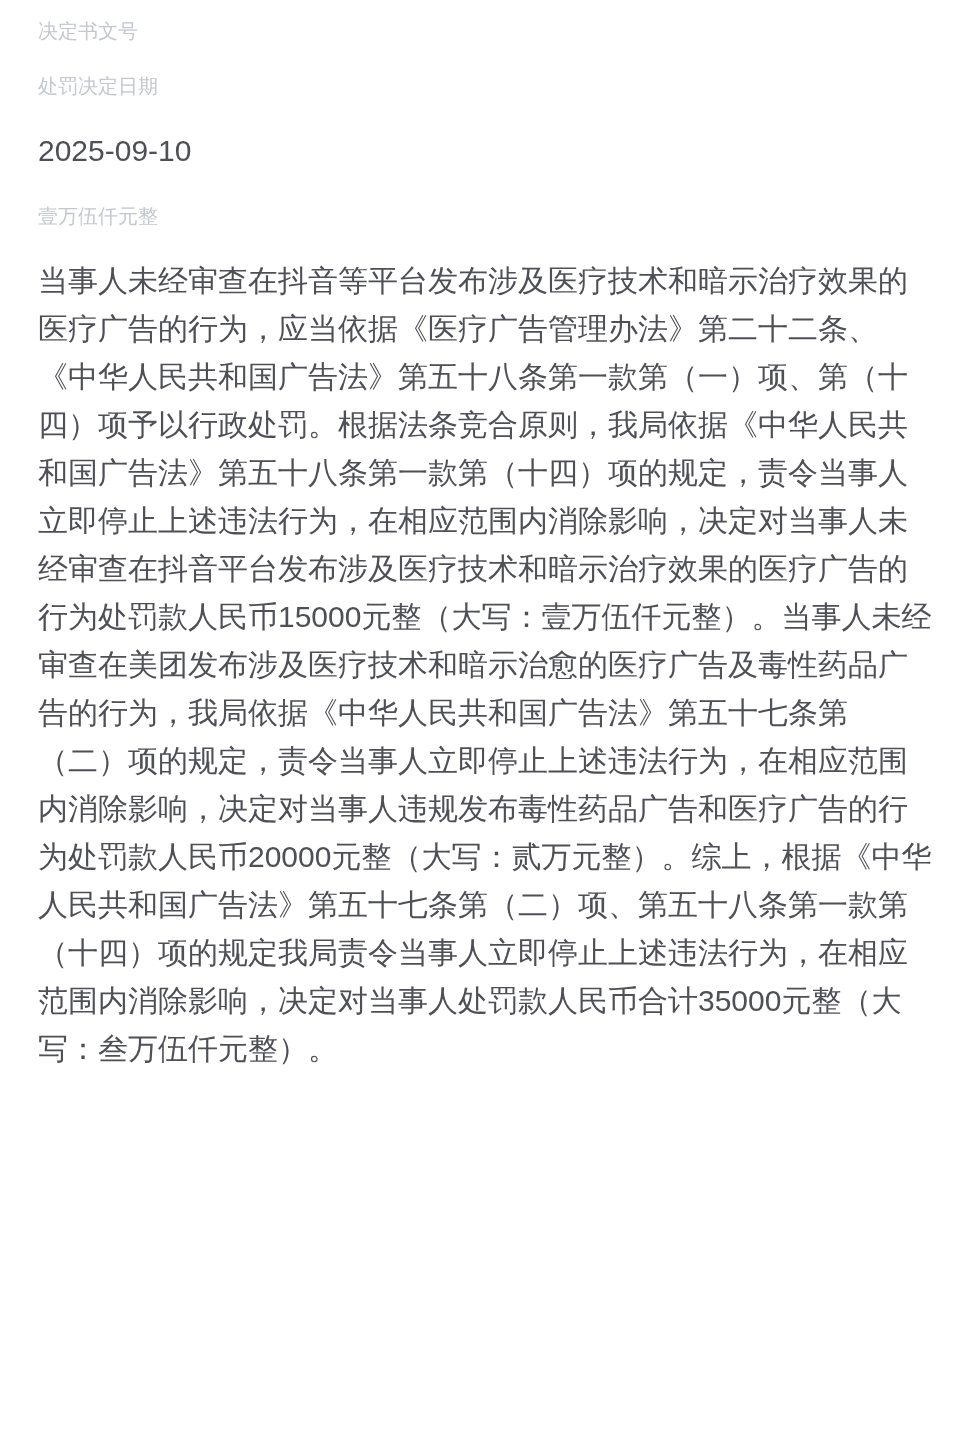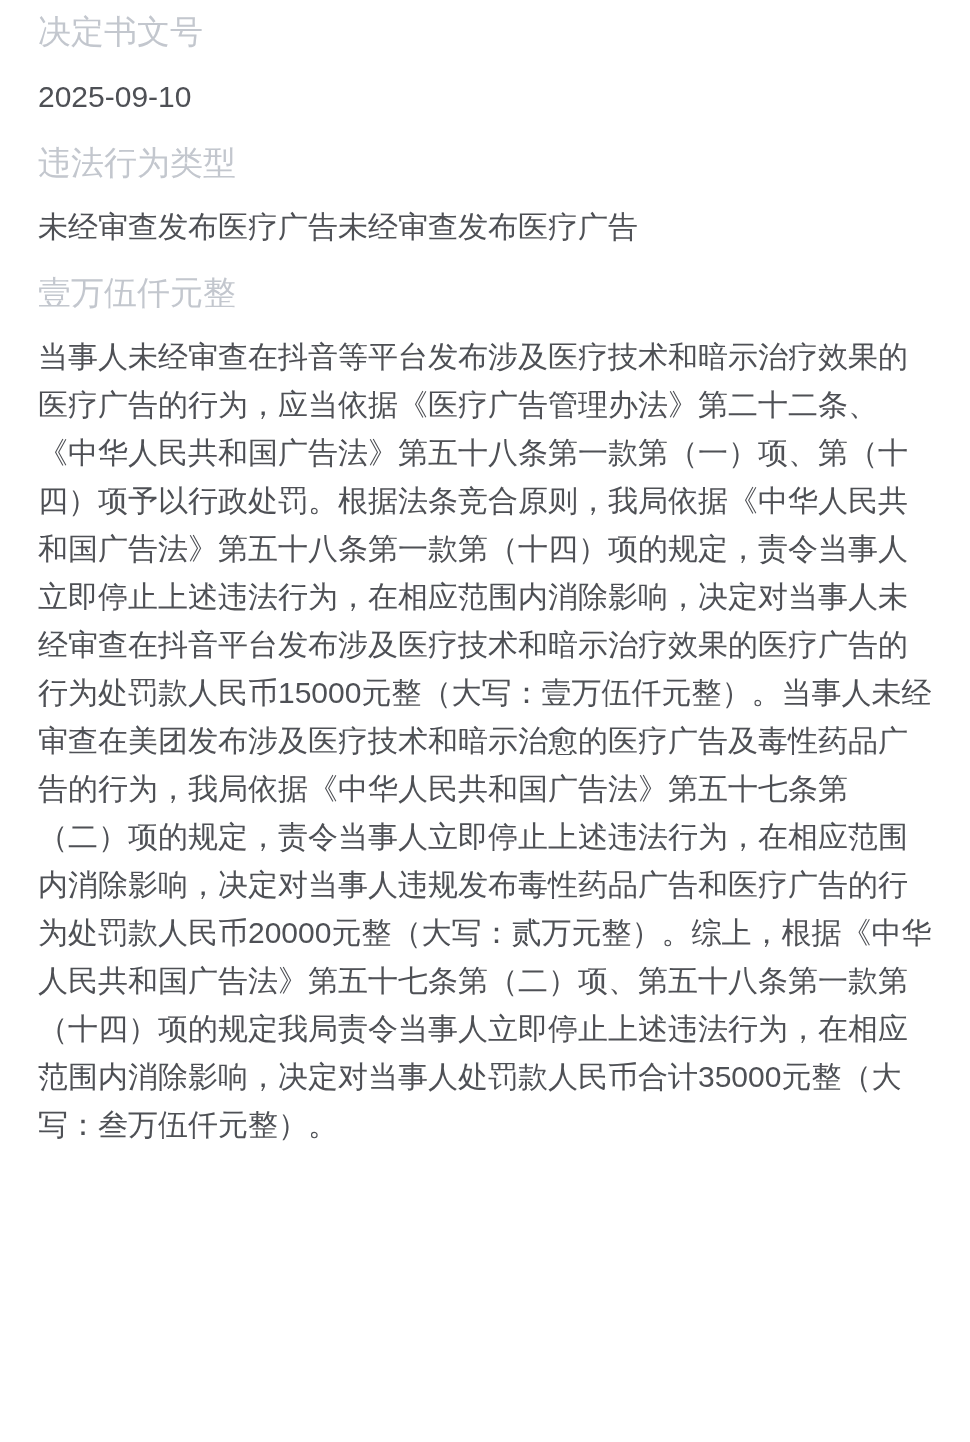--- a/index.html
+++ b/index.html
@@ -15,21 +15,21 @@
     box-sizing: border-box;
     width: 970px;
     min-height: 1442px;
     padding: 18px 36px 30px 38px;
     background: var(--bg, #ffffff);
   }
   .field {
     margin-bottom: 28px;
   }
   .field-label {
-    font-size: 33px;
+    font-size: 20px;
     line-height: 27px;
     margin-bottom: 27px;
     color: var(--label-color, #c3c7ce);
     font-weight: 400;
   }
   .field-value {
     font-size: 30px;
     line-height: 48px;
     color: var(--value-color, #4e5055);
     font-weight: 400;
@@ -41,26 +41,23 @@
 <body>
 
 <div class="page">
 
   <div class="field">
     <div class="field-label">决定书文号</div>
   </div>
 
 
   <div class="field">
+    <div class="field-label">处罚决定日期</div>
     <div class="field-value">2025-09-10</div>
   </div>
 
-  <div class="field">
-    <div class="field-label">违法行为类型</div>
-    <div class="field-value">未经审查发布医疗广告未经审查发布医疗广告</div>
-  </div>
 
   <div class="field">
     <div class="field-label">壹万伍仟元整</div>
     <div class="field-value">当事人未经审查在抖音等平台发布涉及医疗技术和暗示治疗效果的医疗广告的行为，应当依据《医疗广告管理办法》第二十二条、《中华人民共和国广告法》第五十八条第一款第（一）项、第（十四）项予以行政处罚。根据法条竞合原则，我局依据《中华人民共和国广告法》第五十八条第一款第（十四）项的规定，责令当事人立即停止上述违法行为，在相应范围内消除影响，决定对当事人未经审查在抖音平台发布涉及医疗技术和暗示治疗效果的医疗广告的行为处罚款人民币15000元整（大写：壹万伍仟元整）。当事人未经审查在美团发布涉及医疗技术和暗示治愈的医疗广告及毒性药品广告的行为，我局依据《中华人民共和国广告法》第五十七条第（二）项的规定，责令当事人立即停止上述违法行为，在相应范围内消除影响，决定对当事人违规发布毒性药品广告和医疗广告的行为处罚款人民币20000元整（大写：贰万元整）。综上，根据《中华人民共和国广告法》第五十七条第（二）项、第五十八条第一款第（十四）项的规定我局责令当事人立即停止上述违法行为，在相应范围内消除影响，决定对当事人处罚款人民币合计35000元整（大写：叁万伍仟元整）。</div>
   </div>
 
 </div>
 
 </body></html>

